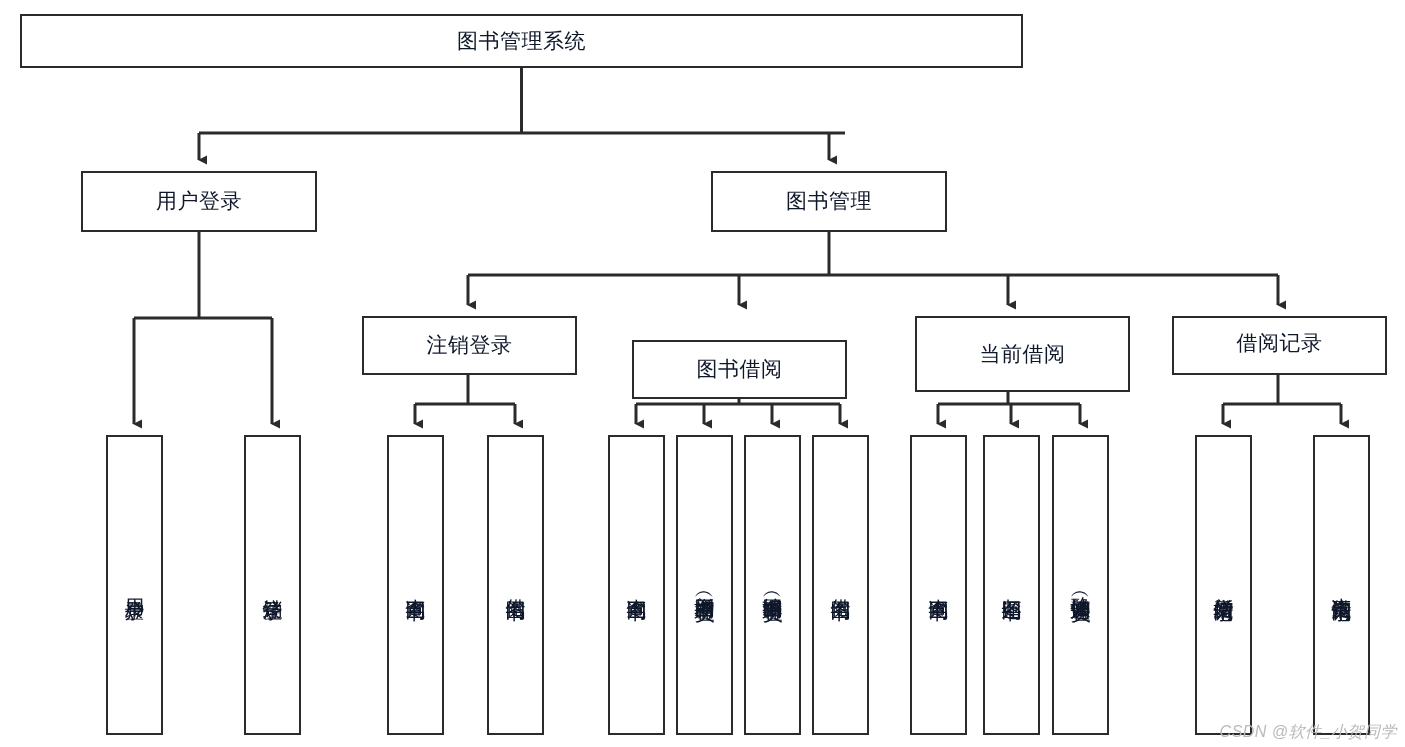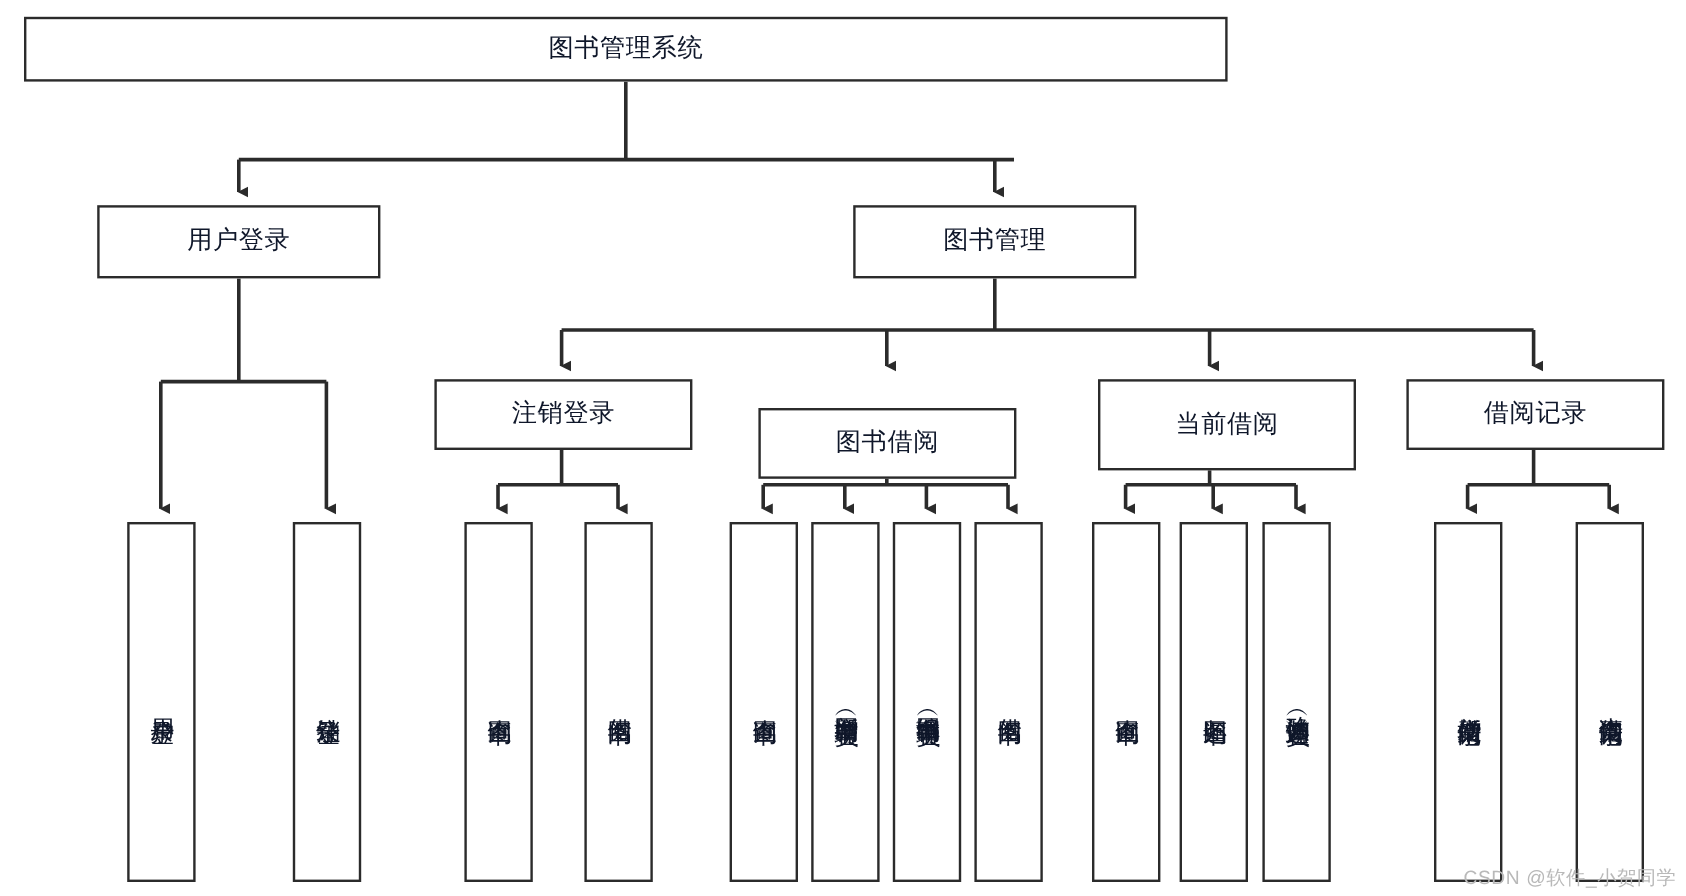--- a/index.html
+++ b/index.html
@@ -50,20 +50,21 @@
     line-height: 1.05;
   }
   .watermark {
     position: absolute;
     right: 8px;
     bottom: 4px;
     font-size: 16px;
     color: #b9b9b9;
     white-space: nowrap;
     letter-spacing: 0.5px;
+    font-style: italic;
   }
 </style>
 </head>
 <body>
 
 <div id="canvas">
 
   <svg id="diagram-svg" viewBox="0 0 1405 747" xmlns="http://www.w3.org/2000/svg">
     <defs>
       <marker id="arrowhead" markerWidth="10" markerHeight="10" refX="5" refY="8" orient="auto" markerUnits="userSpaceOnUse">
@@ -128,21 +129,21 @@
 
   <div class="node-box" style="left:362px; top:316px; width:215px; height:59px;">
     <span class="node-label">注销登录</span>
   </div>
   <div class="node-box" style="left:632px; top:316px; width:215px; height:59px;margin-top:24px;">
     <span class="node-label">图书借阅</span>
   </div>
   <div class="node-box" style="left:902px; top:316px; width:215px; height:76px;margin-left:13px;">
     <span class="node-label">当前借阅</span>
   </div>
-  <div class="node-box" style="left:1172px; top:316px; width:215px; height:59px;">
+  <div class="node-box" style="left:1172px; top:316px; width:215px; height:59px;font-family:Liberation Mono, monospace;">
     <span class="node-label">借阅记录</span>
   </div>
 
   <div class="node-box vertical" style="left:106px; top:435px; width:57px; height:300px;">
     <span class="node-label">用户登录</span>
   </div>
   <div class="node-box vertical" style="left:244px; top:435px; width:57px; height:300px;">
     <span class="node-label">注销登录</span>
   </div>
   <div class="node-box vertical" style="left:387px; top:435px; width:57px; height:300px;">

